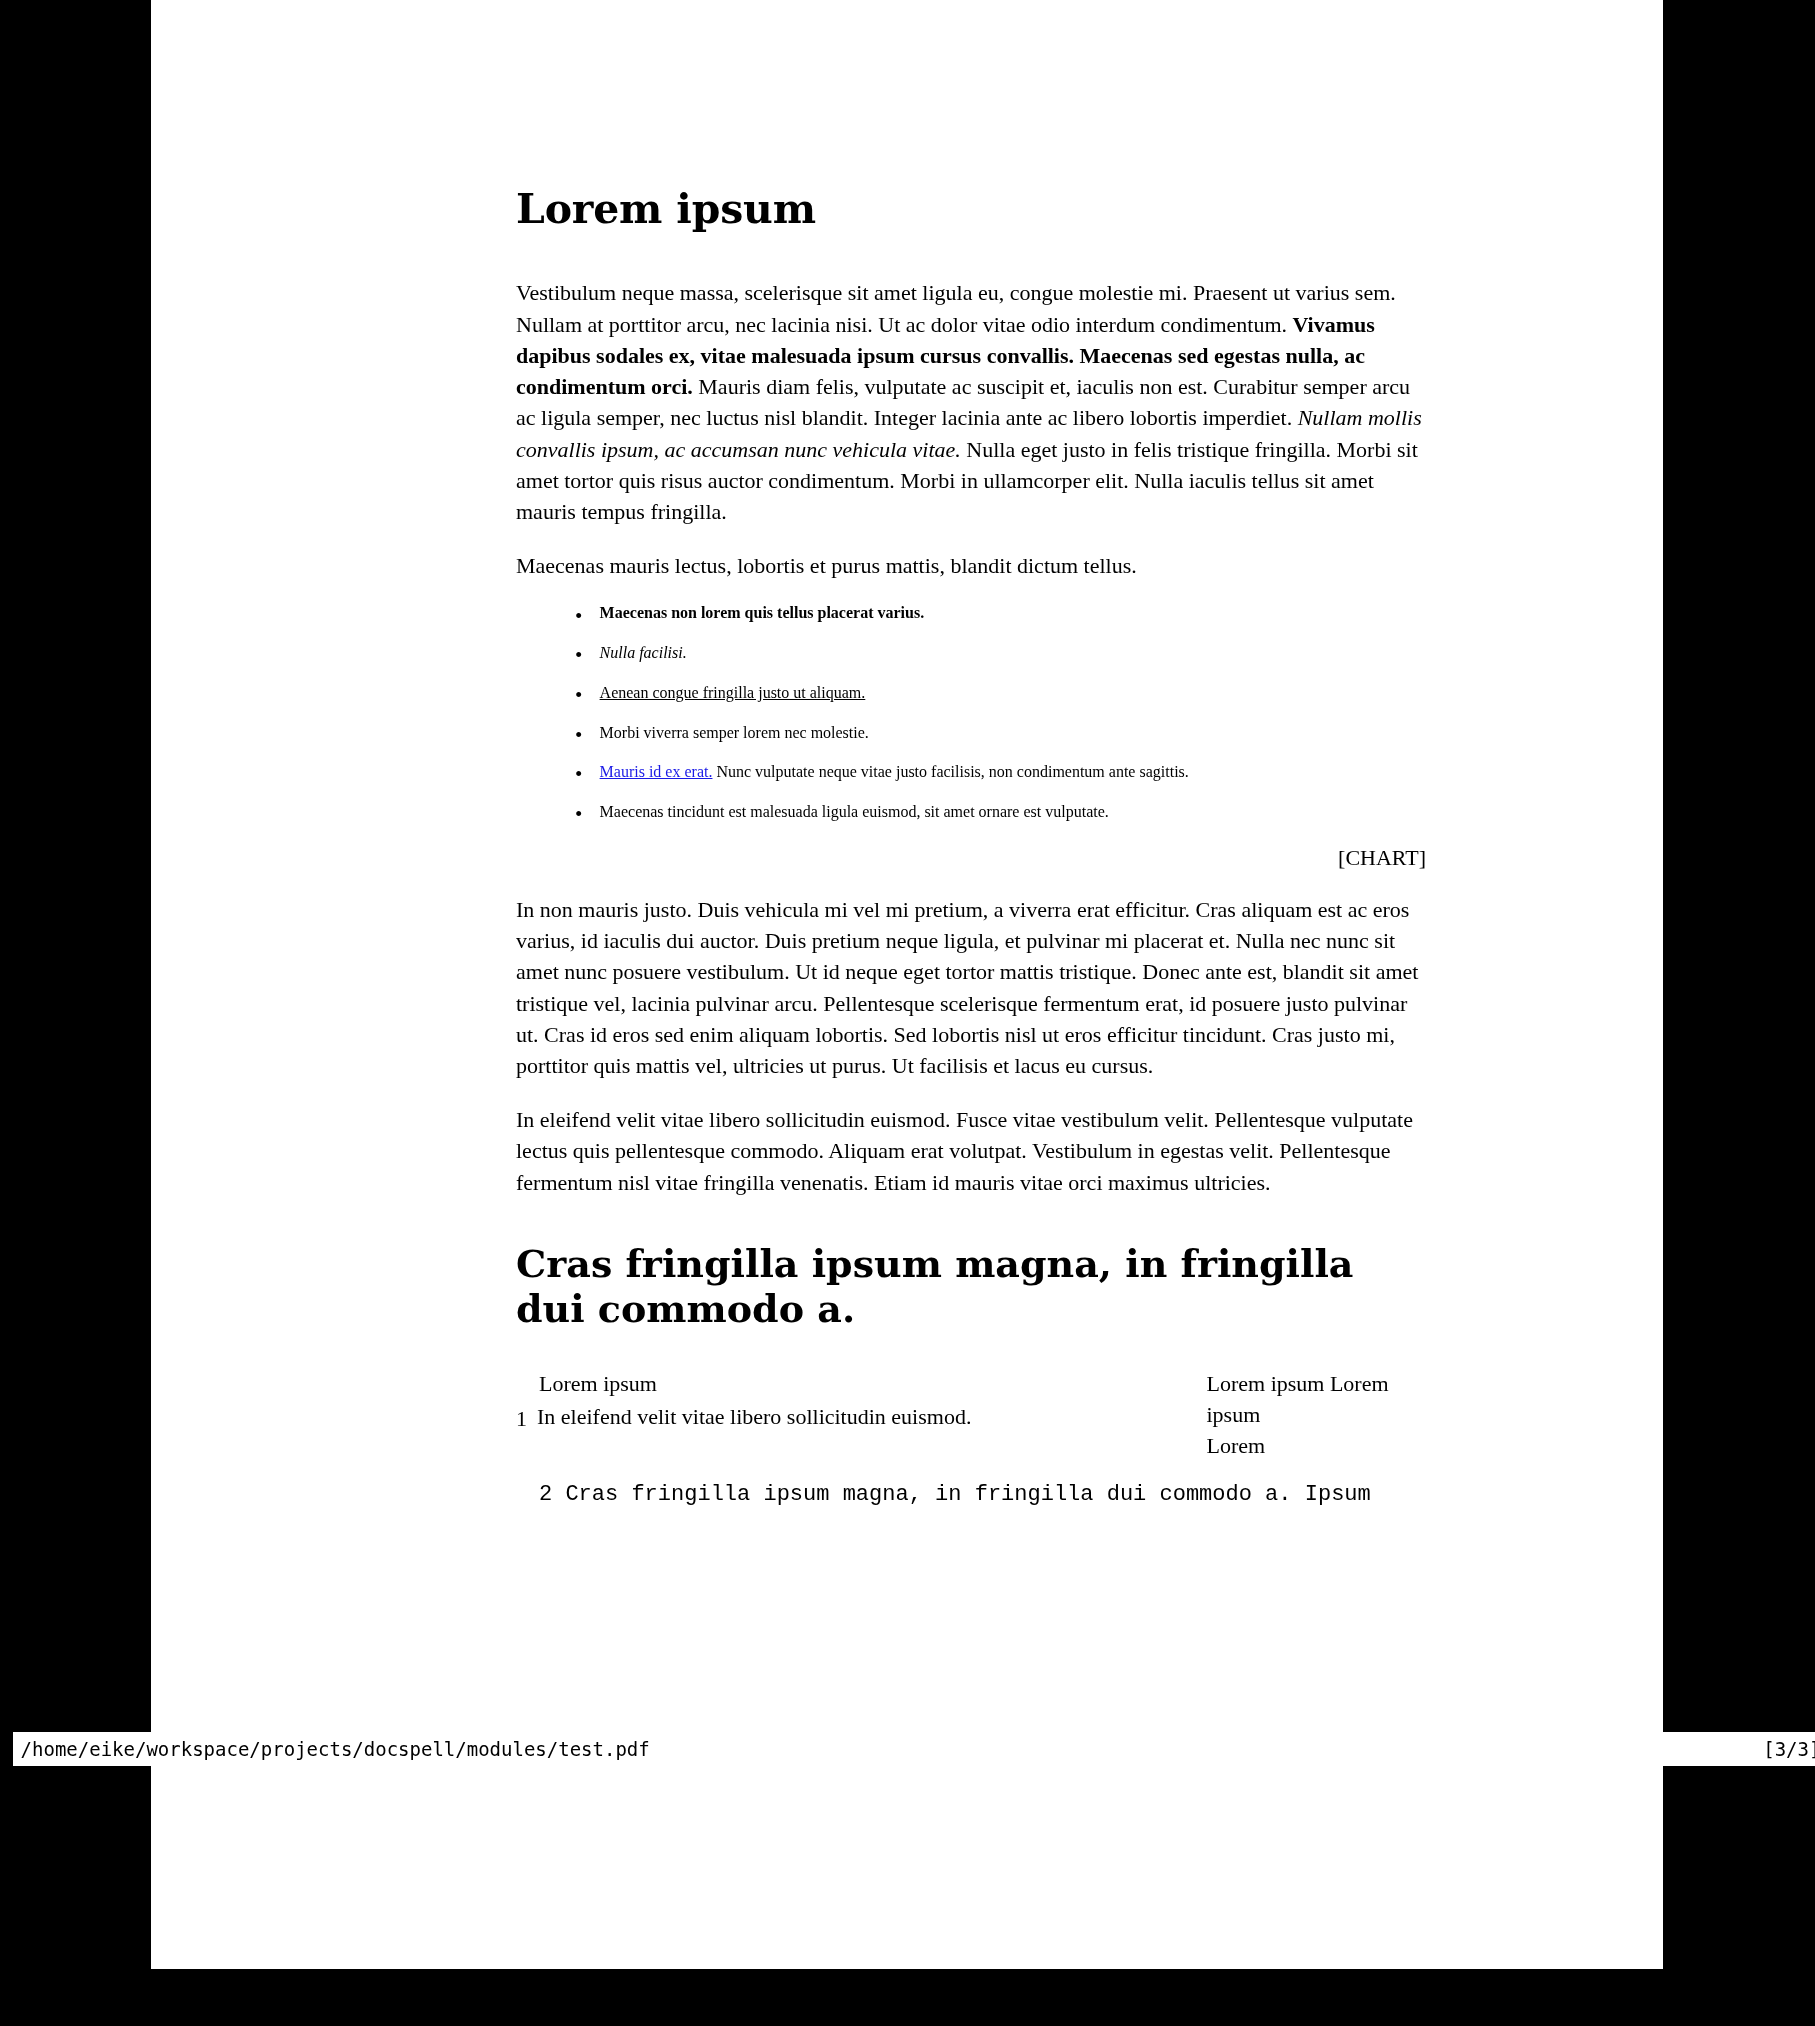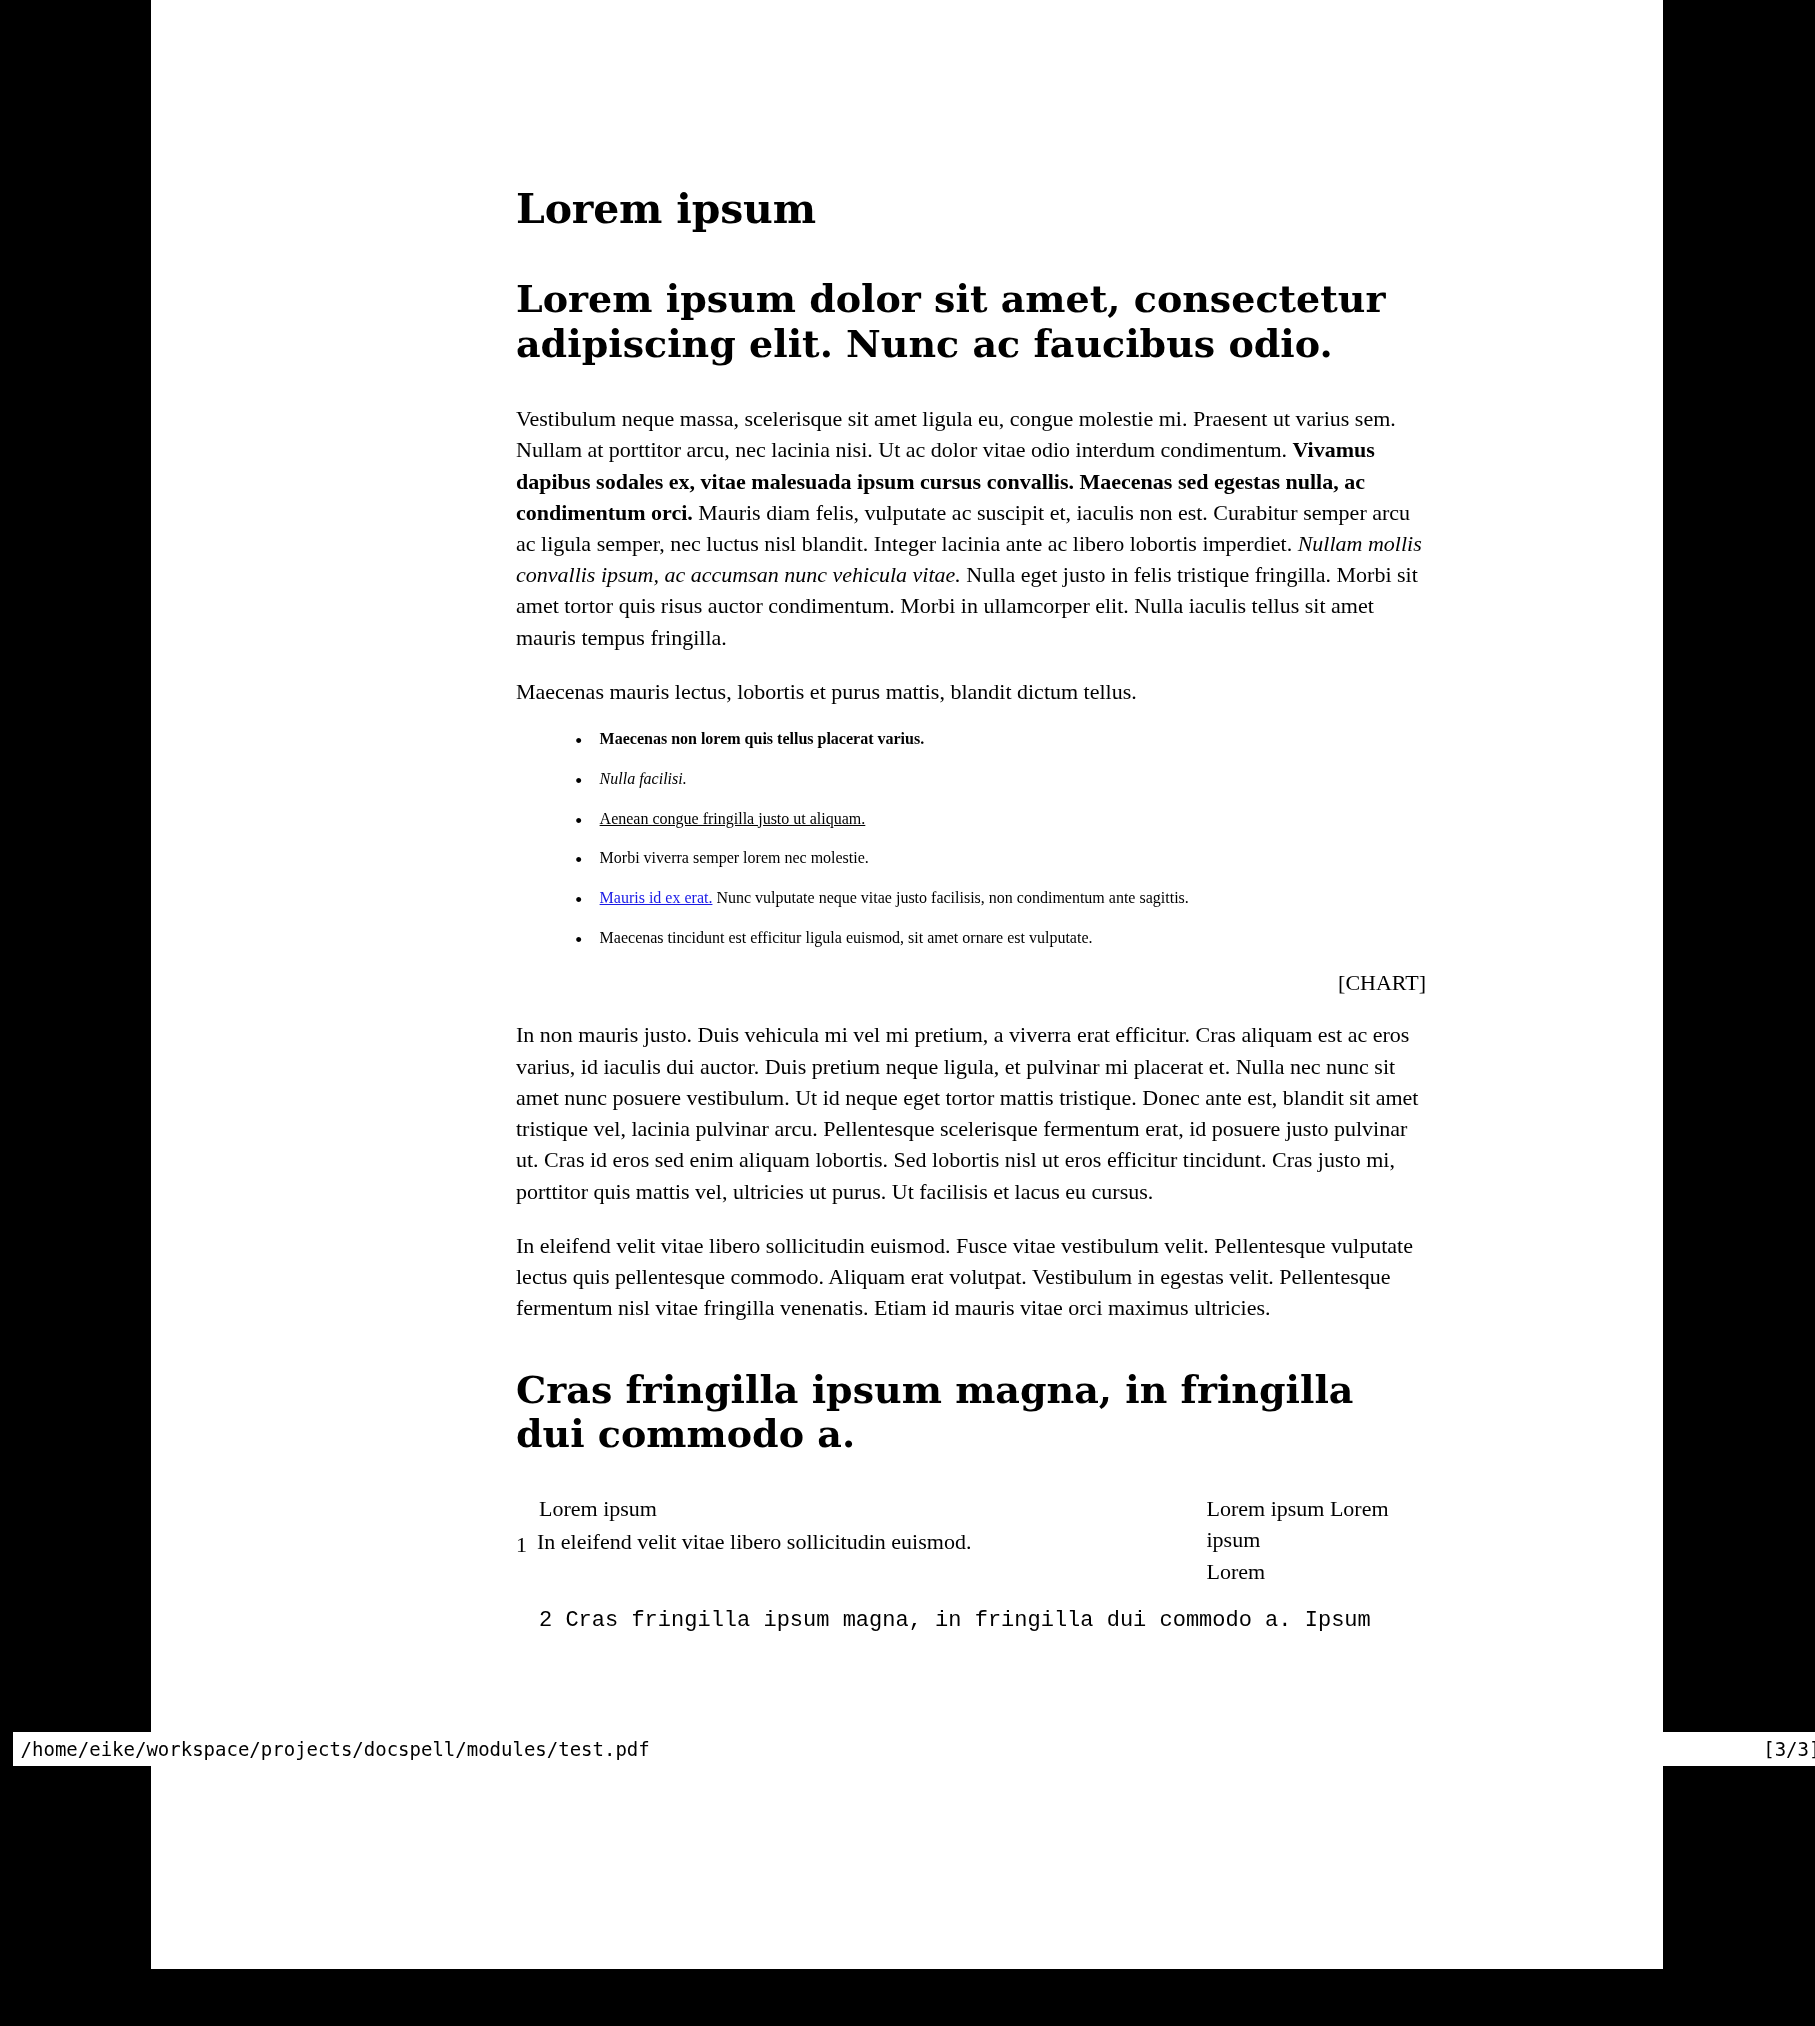--- a/index.html
+++ b/index.html
@@ -160,21 +160,20 @@
 </head>
 <body>
 
 <div class="viewer">
 
   <div class="page">
     <div class="page-inner">
 
       <h1 class="doc-title">Lorem ipsum</h1>
 
-      <h2 class="doc-h2">Lorem ipsum dolor sit amet, consectetur adipiscing elit. Nunc ac faucibus odio.</h2>
 
       <p class="body-text">
         <span>Vestibulum neque massa, scelerisque sit amet ligula eu, congue molestie mi. Praesent ut varius sem. Nullam at porttitor arcu, nec lacinia nisi. Ut ac dolor vitae odio interdum condimentum. </span><span class="b">Vivamus dapibus sodales ex, vitae malesuada ipsum cursus convallis. Maecenas sed egestas nulla, ac condimentum orci.</span><span> Mauris diam felis, vulputate ac suscipit et, iaculis non est. Curabitur semper arcu ac ligula semper, nec luctus nisl blandit. Integer lacinia ante ac libero lobortis imperdiet. </span><span class="i">Nullam mollis convallis ipsum, ac accumsan nunc vehicula vitae.</span><span> Nulla eget justo in felis tristique fringilla. Morbi sit amet tortor quis risus auctor condimentum. Morbi in ullamcorper elit. Nulla iaculis tellus sit amet mauris tempus fringilla.</span>
       </p>
 
       <p class="body-text tight">Maecenas mauris lectus, lobortis et purus mattis, blandit dictum tellus.</p>
 
       <ul class="doc-list">
         <li>
           <span class="b">Maecenas non lorem quis tellus placerat varius.</span>
@@ -185,21 +184,21 @@
         <li>
           <span class="u">Aenean congue fringilla justo ut aliquam.</span>
         </li>
         <li>
           <span>Morbi viverra semper lorem nec molestie.</span>
         </li>
         <li>
           <a class="doc-link" href="#">Mauris id ex erat.</a><span> Nunc vulputate neque vitae justo facilisis, non condimentum ante sagittis.</span>
         </li>
         <li>
-          <span>Maecenas tincidunt est efficitur ligula euismod, sit amet ornare est vulputate.</span>
+          <span>Maecenas tincidunt est malesuada ligula euismod, sit amet ornare est vulputate.</span>
         </li>
       </ul>
 
       <div class="chart-placeholder">[CHART]</div>
 
       <p class="body-text">In non mauris justo. Duis vehicula mi vel mi pretium, a viverra erat efficitur. Cras aliquam est ac eros varius, id iaculis dui auctor. Duis pretium neque ligula, et pulvinar mi placerat et. Nulla nec nunc sit amet nunc posuere vestibulum. Ut id neque eget tortor mattis tristique. Donec ante est, blandit sit amet tristique vel, lacinia pulvinar arcu. Pellentesque scelerisque fermentum erat, id posuere justo pulvinar ut. Cras id eros sed enim aliquam lobortis. Sed lobortis nisl ut eros efficitur tincidunt. Cras justo mi, porttitor quis mattis vel, ultricies ut purus. Ut facilisis et lacus eu cursus.</p>
 
       <p class="body-text">In eleifend velit vitae libero sollicitudin euismod. Fusce vitae vestibulum velit. Pellentesque vulputate lectus quis pellentesque commodo. Aliquam erat volutpat. Vestibulum in egestas velit. Pellentesque fermentum nisl vitae fringilla venenatis. Etiam id mauris vitae orci maximus ultricies.</p>
 
       <h2 class="doc-h2 second">Cras fringilla ipsum magna, in fringilla dui commodo a.</h2>

